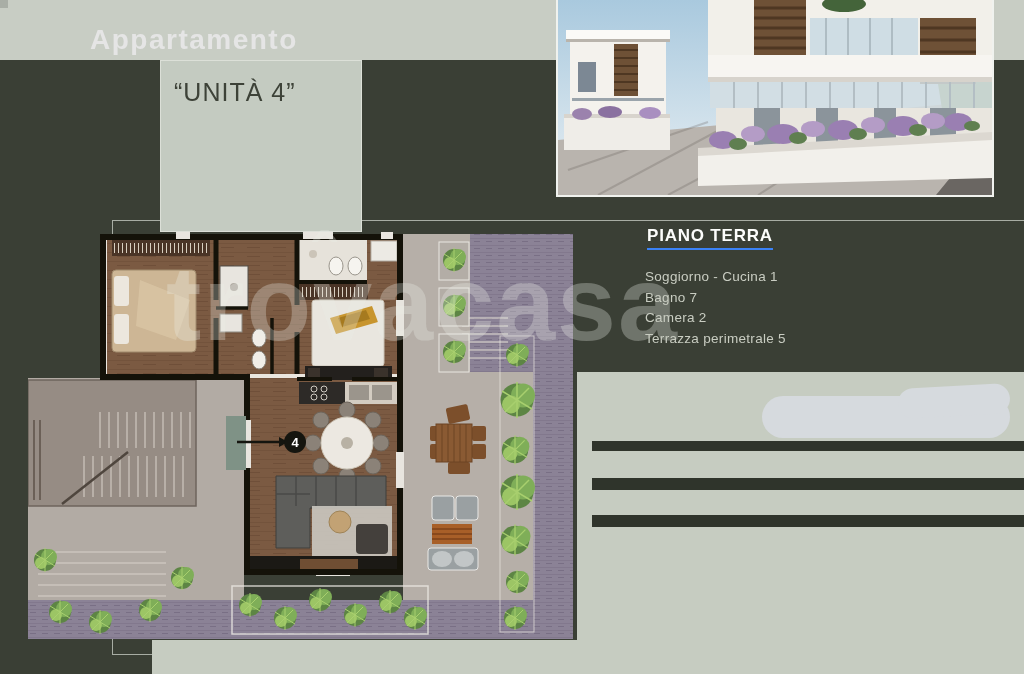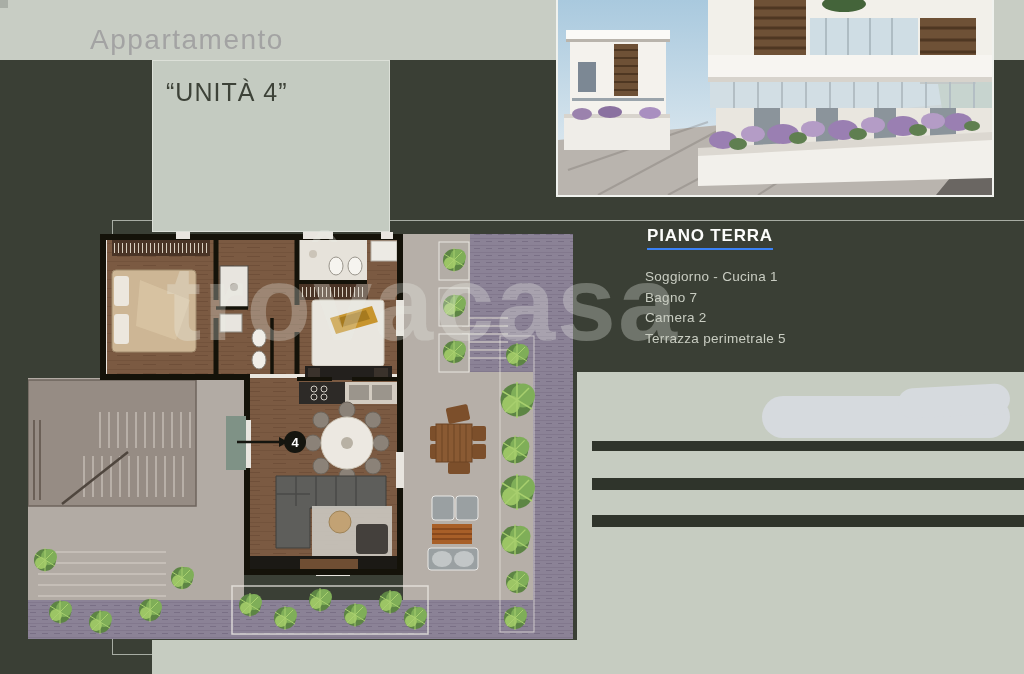--- a/index.html
+++ b/index.html
@@ -3,26 +3,26 @@
 <meta charset="utf-8">
 <style>
   html,body{margin:0;padding:0;background:#222;}
   #stage{position:relative;width:1024px;height:674px;overflow:hidden;
          background:#3a3f35;font-family:"Liberation Sans",sans-serif;}
   .abs{position:absolute;}
   
   #top-band{left:0;top:0;width:1024px;height:60px;background:#c8cdc4;}
   #corner-notch{left:0;top:0;width:8px;height:8px;background:#a9aea6;}
   #page-title{left:90px;top:24px;font-size:28px;letter-spacing:1.5px;
-              color:#a3a3a3;font-weight:400;}
+              color:#e5e5e5;font-weight:700;}
   
   #rule-box{left:112px;top:220px;width:911px;height:433px;
             border:1px solid rgba(206,211,201,.75);border-right:none;}
   
-  #unit-box{left:152px;top:60px;width:238px;height:172px;background:#c4cbc1;
+  #unit-box{left:160px;top:60px;width:202px;height:172px;background:#c4cbc1;
             border:1px solid rgba(243,246,240,.5);box-sizing:border-box;}
   #unit-label{padding:17px 0 0 13px;font-size:25px;letter-spacing:1px;color:#3d4238;}
   
   #photo-frame{left:556px;top:0;width:438px;height:197px;background:#cfe0ea;
                border:2px solid #f0f2ee;border-top:none;box-sizing:border-box;}
   
   #plan{left:28px;top:232px;width:545px;height:407px;}
   
   #watermark{left:166px;top:250px;font-size:106px;font-weight:bold;line-height:1;
              letter-spacing:2px;color:rgba(236,240,233,.30);white-space:nowrap;

